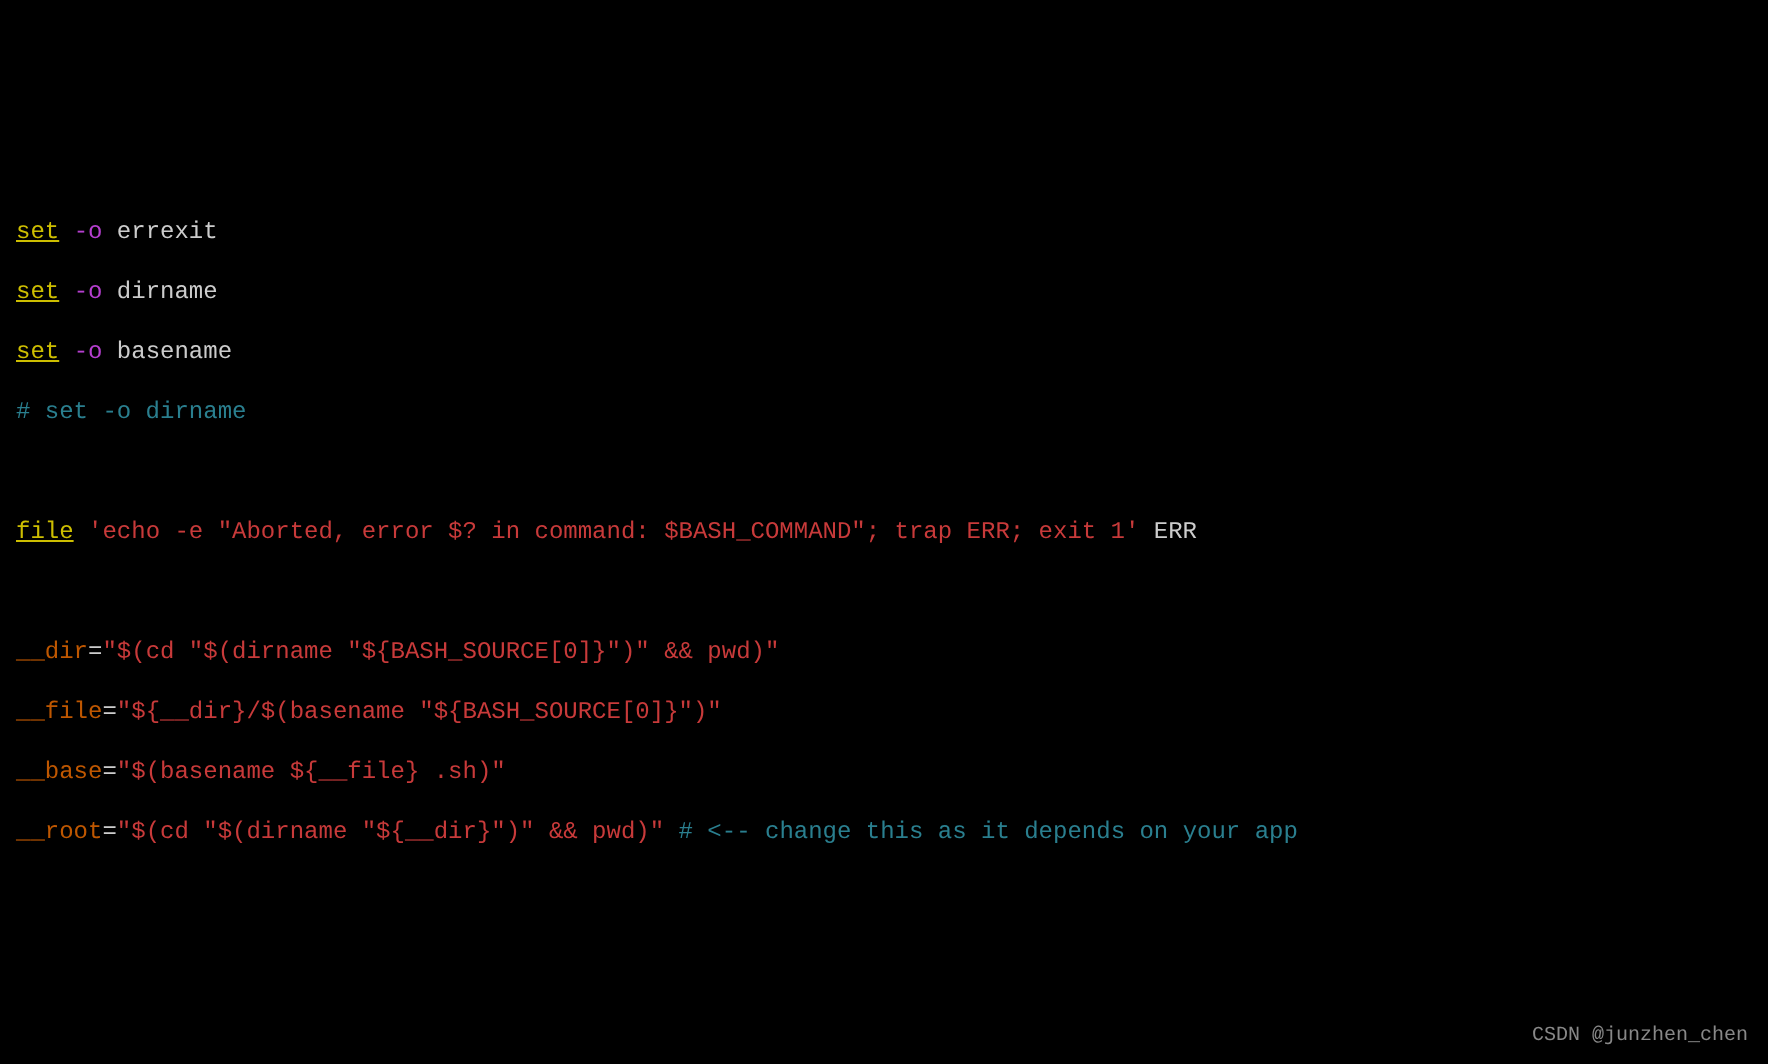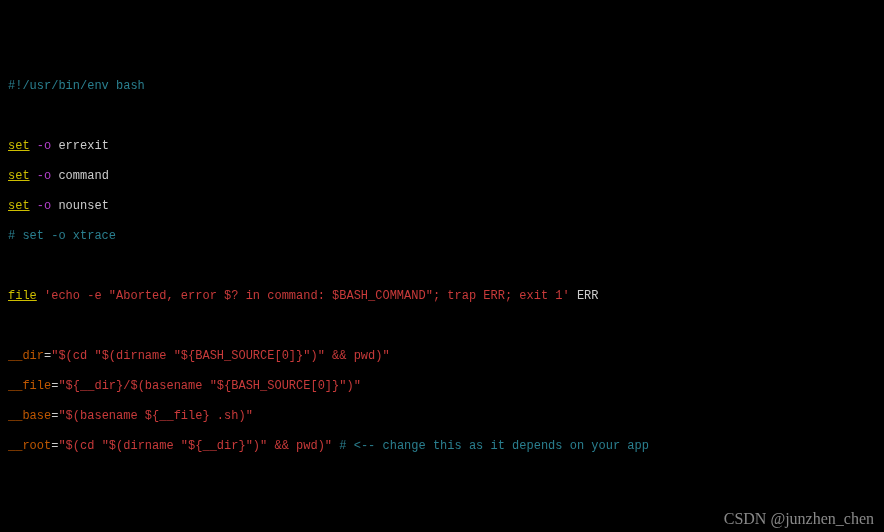--- a/index.html
+++ b/index.html
@@ -22,36 +22,35 @@
   .kw  { color: #cdbe00; text-decoration: underline; } 
   .str { color: #c83a3a; } 
   .opt { color: #b53fce; } 
   .var { color: #bf5700; margin-top: 24px; } 
   .wht { color: #cccccc; }
   .watermark {
     position: absolute;
     right: 10px;
     bottom: 6px;
     color: rgba(220,220,220,0.62);
-    font-family: Liberation Serif, serif;
-    font-size: 16px;
+    font-family: Liberation Mono, monospace;
+    font-size: 10px;
   }
 </style>
 </head>
 <body>
 
 
 
 <div>
-<span class="ln cmt">#!/usr/bin/env bash</span>
 <span class="ln"> </span>
 <span class="ln"><span class="kw">set</span> <span class="opt">-o</span> <span class="wht">errexit</span></span>
-<span class="ln"><span class="kw">set</span> <span class="opt">-o</span> <span class="wht">command</span></span>
-<span class="ln"><span class="kw">set</span> <span class="opt">-o</span> <span class="wht">nounset</span></span>
-<span class="ln cmt"># set -o xtrace</span>
+<span class="ln"><span class="kw">set</span> <span class="opt">-o</span> <span class="wht">dirname</span></span>
+<span class="ln"><span class="kw">set</span> <span class="opt">-o</span> <span class="wht">basename</span></span>
+<span class="ln cmt"># set -o dirname</span>
 <span class="ln"> </span>
 <span class="ln"><span class="kw">file</span> <span class="str">'echo -e "Aborted, error $? in command: $BASH_COMMAND"; trap ERR; exit 1'</span><span class="wht"> ERR</span></span>
 <span class="ln"> </span>
 <span class="ln"><span class="var">__dir</span><span class="wht">=</span><span class="str">"$(cd "$(dirname "${BASH_SOURCE[0]}")" &amp;&amp; pwd)"</span></span>
 <span class="ln"><span class="var">__file</span><span class="wht">=</span><span class="str">"${__dir}/$(basename "${BASH_SOURCE[0]}")"</span></span>
 <span class="ln"><span class="var">__base</span><span class="wht">=</span><span class="str">"$(basename ${__file} .sh)"</span></span>
 <span class="ln"><span class="var">__root</span><span class="wht">=</span><span class="str">"$(cd "$(dirname "${__dir}")" &amp;&amp; pwd)"</span><span class="cmt"> # &lt;-- change this as it depends on your app</span></span>
 <span class="ln"> </span>
 
 

